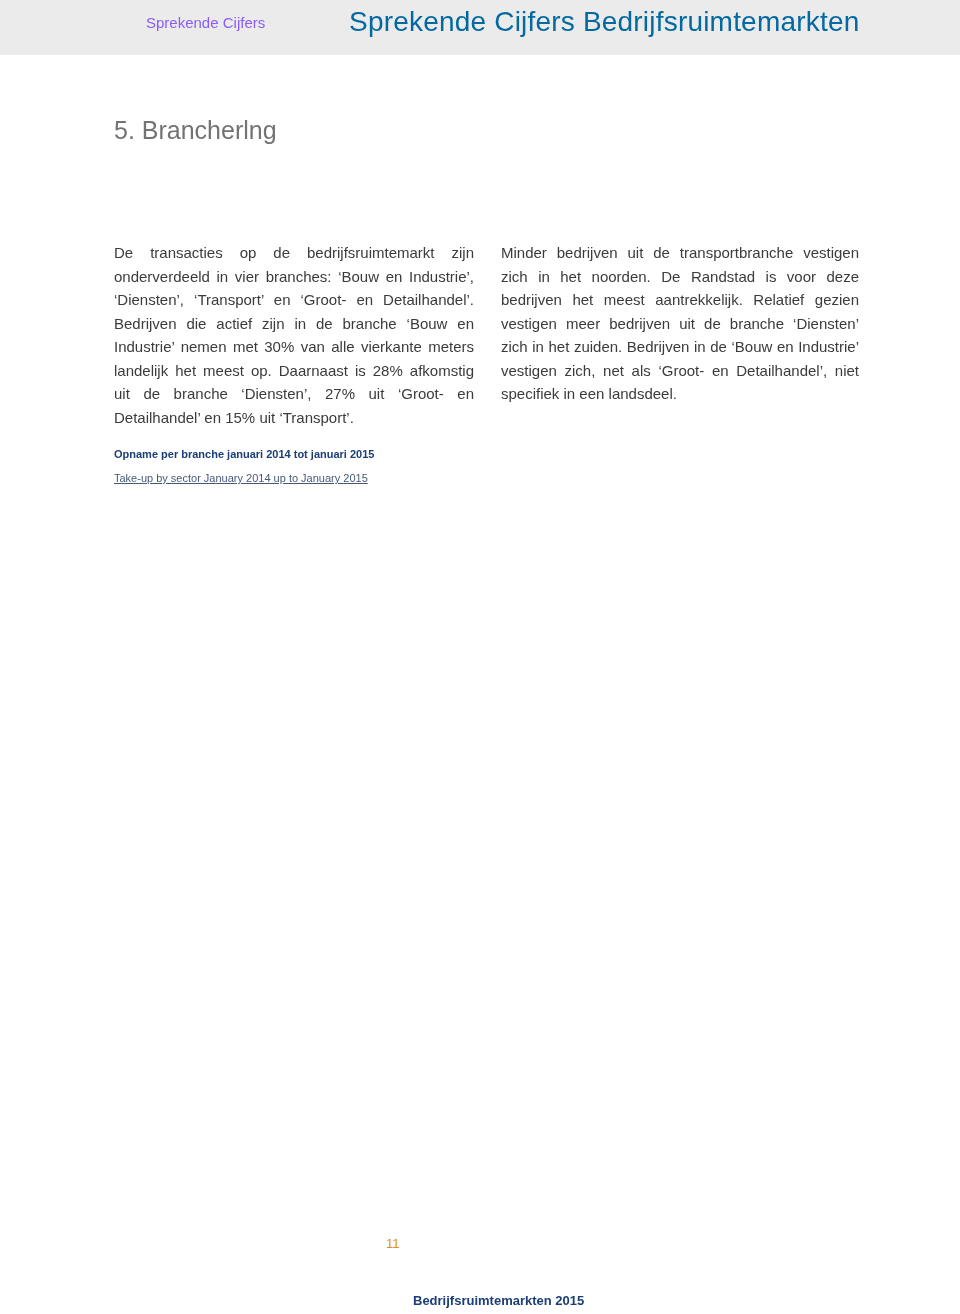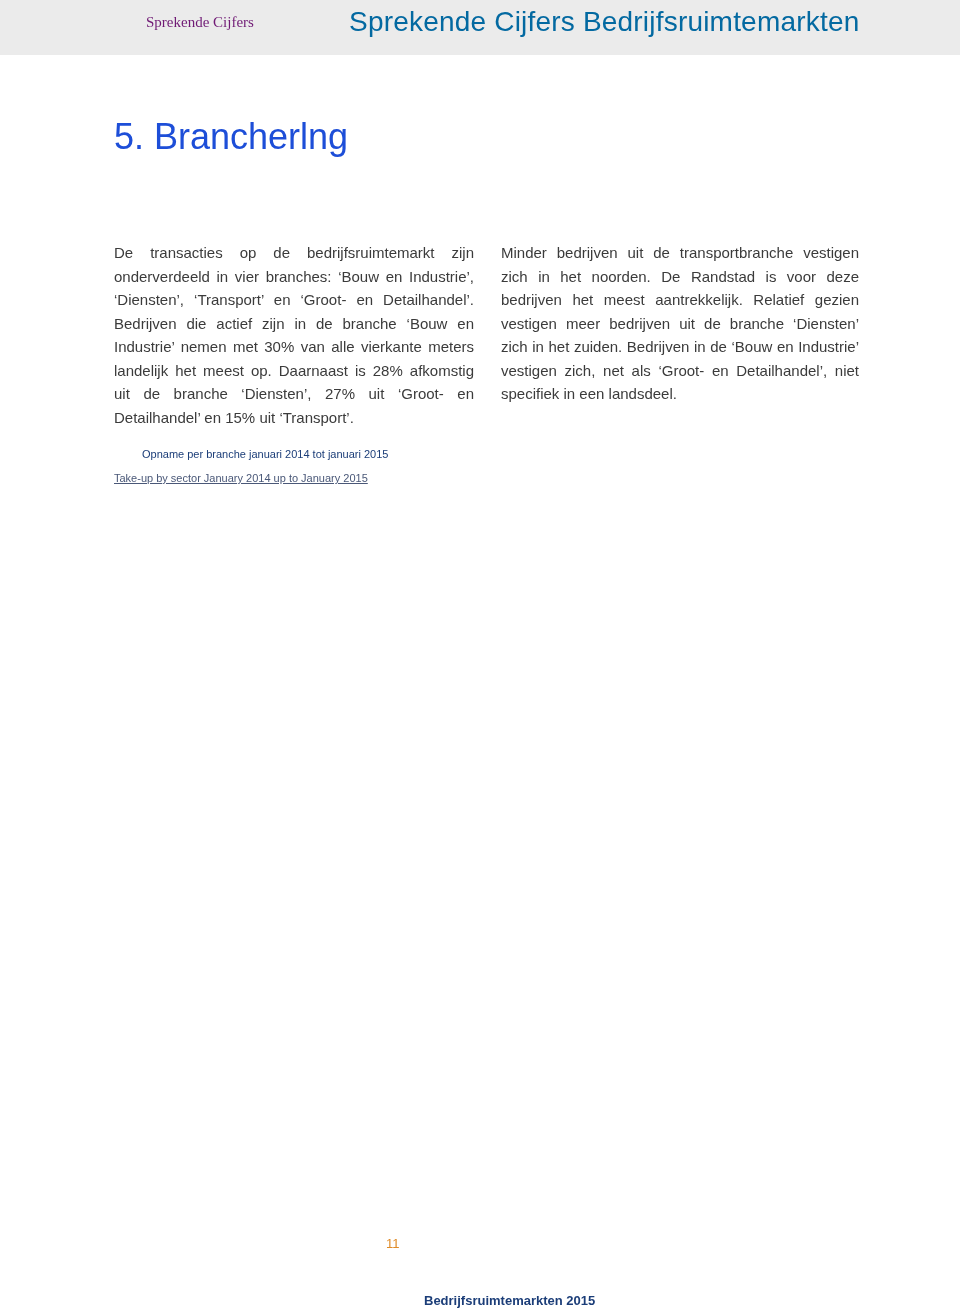--- a/index.html
+++ b/index.html
@@ -1,27 +1,27 @@
 <!DOCTYPE html>
 <html><head>
 <meta charset="utf-8">
 <style>
   html,body{margin:0;padding:0;}
   body{width:960px;height:1314px;background:#ffffff;font-family:"Liberation Sans",sans-serif;position:relative;overflow:hidden;}
   .header{position:absolute;left:0;top:0;width:960px;height:55px;background:#ebebeb;}
   .header-title{position:absolute;left:349px;top:6px;font-size:28px;color:#0369a1;letter-spacing:0.2px;}
-  .logo-text{position:absolute;left:146px;top:14px;font-size:15px;color:#701a75;font-family:Liberation Serif, serif;}
-  .h1{position:absolute;left:114px;top:116px;font-size:36px;color:#1d4ed8;}
+  .logo-text{position:absolute;left:146px;top:14px;font-size:15px;color:#8b5cf6;}
+  .h1{position:absolute;left:114px;top:116px;font-size:25px;color:#737373;}
   .col{position:absolute;font-size:15px;line-height:23.5px;color:#3b3b3b;text-align:justify;}
   .colL{left:114px;top:241px;width:360px;}
   .colR{left:501px;top:241px;width:358px;}
-  .cap-nl{position:absolute;left:114px;top:448px;font-size:11px;font-weight:normal;color:#1b3d78;margin-left:28px;}
+  .cap-nl{position:absolute;left:114px;top:448px;font-size:11px;font-weight:bold;color:#1b3d78;}
   .cap-en{position:absolute;left:114px;top:472px;font-size:11px;color:#4a5878;text-decoration:underline;}
   .footer-num{position:absolute;left:386px;top:1236px;font-size:13px;font-weight:normal;color:#df8b28;}
-  .footer-txt{position:absolute;left:413px;top:1293px;font-size:13px;font-weight:bold;color:#1b3d78;margin-left:11px;}
+  .footer-txt{position:absolute;left:413px;top:1293px;font-size:13px;font-weight:bold;color:#1b3d78;}
 </style>
 </head>
 <body>
 
 <div class="header"></div>
 <div class="header-title">Sprekende Cijfers Bedrijfsruimtemarkten</div>
 <div class="logo-text">Sprekende Cijfers</div>
 <div class="h1">5. Brancherlng</div>
 <div class="col colL">De transacties op de bedrijfsruimtemarkt zijn onderverdeeld in vier branches: ‘Bouw en Industrie’, ‘Diensten’, ‘Transport’ en ‘Groot- en Detailhandel’. Bedrijven die actief zijn in de branche ‘Bouw en Industrie’ nemen met 30% van alle vierkante meters landelijk het meest op. Daarnaast is 28% afkomstig uit de branche ‘Diensten’, 27% uit ‘Groot- en Detailhandel’ en 15% uit ‘Transport’.</div>
 <div class="col colR">Minder bedrijven uit de transportbranche vestigen zich in het noorden. De Randstad is voor deze bedrijven het meest aantrekkelijk. Relatief gezien vestigen meer bedrijven uit de branche ‘Diensten’ zich in het zuiden. Bedrijven in de ‘Bouw en Industrie’ vestigen zich, net als ‘Groot- en Detailhandel’, niet specifiek in een landsdeel.</div>

